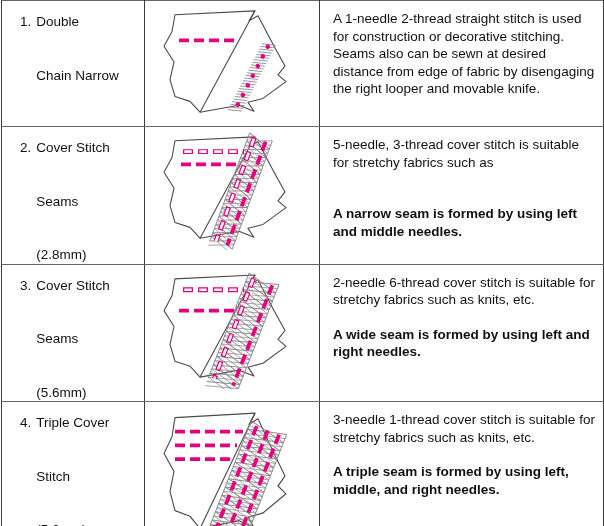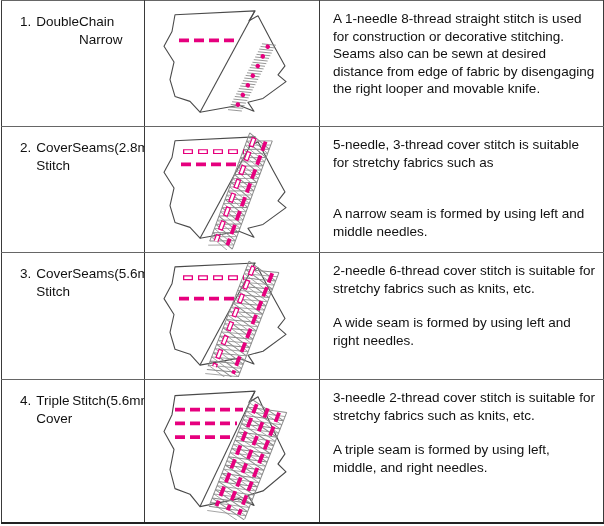--- a/index.html
+++ b/index.html
@@ -18,25 +18,25 @@
     border-bottom:1px solid var(--hborder,#666);
     border-left:1px solid var(--vborder,#3a3a3a);
     border-right:1px solid var(--vborder,#3a3a3a);
     background:var(--bg,#fff);
   }
   tr.r1 td,tr.r2 td{height:125px;}
   tr.r3 td{height:126px;}
   tr.r4 td{height:142px;}
   .name{display:flex;gap:5px;padding:12px 4px 0 18px;font-size:13.5px;line-height:1.3;}
   .num{white-space:nowrap;}
-  .lines{display:flex;flex-direction:row;}
+  .lines{display:flex;flex-direction:column;gap:36px;}
   .desc{padding:9px 8px 0 13px;font-size:13.5px;line-height:1.3;}
   .desc p{margin:0;}
-  .desc p.gap-lg{margin-top:34px;}
-  .desc p.gap-sm{margin-top:17px;}
+  .desc p.gap-lg{margin-top:34px;font-weight:bold;}
+  .desc p.gap-sm{margin-top:17px;font-weight:bold;}
   .ill{display:block;margin:0 auto;}
 </style>
 </head>
 <body>
 
 <table class="stitch-table">
   <colgroup>
     <col style="width:143px">
       <col style="width:175px">
       <col style="width:284px">
@@ -91,21 +91,21 @@
               <circle cx="38" cy="0" r="2.3" fill="#E6007E"></circle>
               <circle cx="49" cy="0" r="2.3" fill="#E6007E"></circle>
               <circle cx="60" cy="0" r="2.3" fill="#E6007E"></circle>
               <circle cx="71" cy="0" r="2.3" fill="#E6007E"></circle>
             </g>
             <line x1="34" y1="40" x2="90" y2="40" stroke="#E6007E" stroke-width="3.8" stroke-dasharray="10 5"></line>
           </svg>
     </td>
     <td>
       <div class="desc">
-        <p>A 1-needle 8-thread straight stitch is used for construction or decorative stitching. Seams also can be sewn at desired distance from edge of fabric by disengaging the right looper and movable knife.</p>
+        <p>A 1-needle 2-thread straight stitch is used for construction or decorative stitching. Seams also can be sewn at desired distance from edge of fabric by disengaging the right looper and movable knife.</p>
       </div>
     </td>
   </tr>
   <tr class="r2">
     <td>
       <div class="name">
         <span class="num">2.</span>
         <span class="lines">
           <span>Cover Stitch</span>
           <span>Seams</span>
@@ -354,19 +354,19 @@
               <line x1="3" y1="0" x2="113.8792474949678" y2="0" stroke="#E6007E" stroke-width="3.8" stroke-dasharray="10 5"></line>
               <line x1="3" y1="-12" x2="113.8792474949678" y2="-12" stroke="#E6007E" stroke-width="3.8" stroke-dasharray="10 5"></line>
             </g>
             <line x1="30" y1="30" x2="98" y2="30" stroke="#E6007E" stroke-width="3.8" stroke-dasharray="10 5"></line>
             <line x1="30" y1="44" x2="92" y2="44" stroke="#E6007E" stroke-width="3.8" stroke-dasharray="10 5"></line>
             <line x1="30" y1="58" x2="86" y2="58" stroke="#E6007E" stroke-width="3.8" stroke-dasharray="10 5"></line>
           </svg>
     </td>
     <td>
       <div class="desc">
-        <p>3-needle 2-thread cover stitch is suitable for stretchy fabrics such as knits, etc.</p>
+        <p>3-needle 1-thread cover stitch is suitable for stretchy fabrics such as knits, etc.</p>
         <p class="gap-sm">A triple seam is formed by using left, middle, and right needles.</p>
       </div>
     </td>
   </tr>
 </tbody>
   </table>
 
 </body></html>

